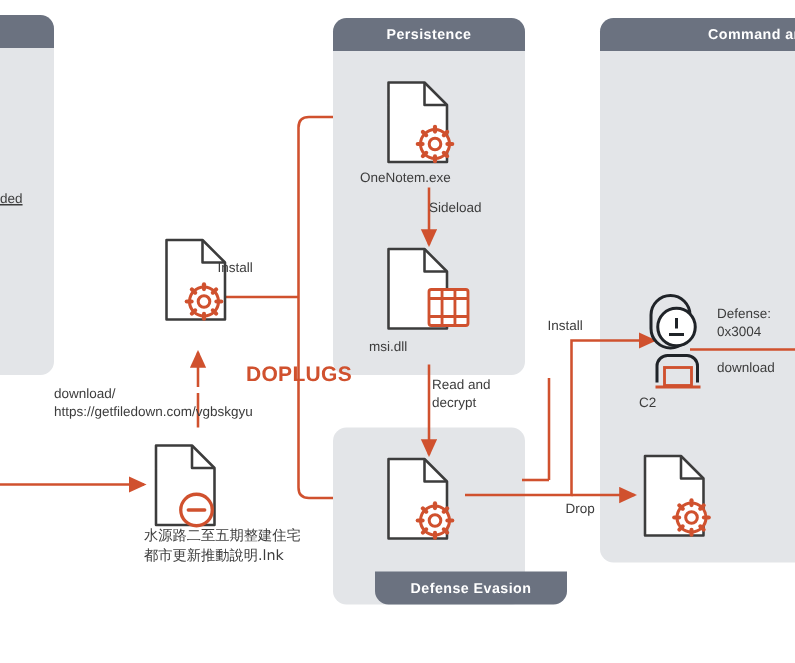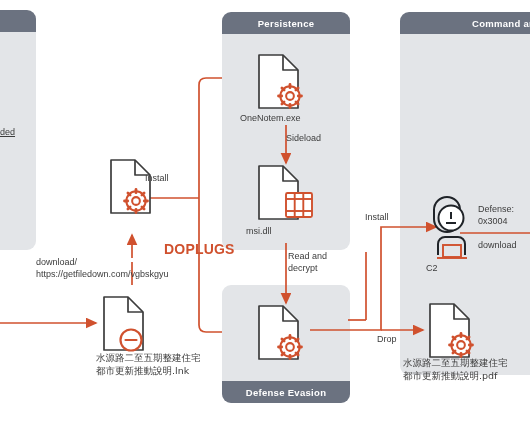--- a/index.html
+++ b/index.html
@@ -12,21 +12,21 @@
 
   
   .panel{position:absolute;background:#e3e5e8;border-radius:9px;}
   .panel-head{
     position:absolute;background:#6b7280;color:#ffffff;
     border-radius:9px 9px 0 0;
     font-size:9.5px;font-weight:bold;letter-spacing:.3px;
     display:flex;align-items:center;justify-content:center;
     text-align:center;
   }
-  .panel-head.bottom{border-radius:0 0 9px 9px;}
+  .panel-head.bottom{border-radius:0 0 9px 9px;margin-left:28px;}
 
   
   .lbl{position:absolute;font-size:9px;line-height:12px;text-align:left;color:#3c3c3c;white-space:nowrap;}
   .lbl.multi{white-space:normal;}
   .lbl.left{text-align:left;text-decoration:underline;}
   .lbl.red{color:#d0512e;font-weight:bold;font-size:14px;letter-spacing:.2px;}
 
   .cjk{font-family:"DejaVu Sans","Liberation Sans",sans-serif;font-size:9.5px;line-height:12.5px;}
 
   
@@ -222,21 +222,20 @@
 
   <div class="lbl multi cjk" style="left:76px;top:352px;width:110px;margin-left:20px;">水源路二至五期整建住宅都市更新推動說明.lnk</div>
 
   <div class="lbl" style="left:240px;top:112px;width:100px;">OneNotem.exe</div>
 
   <div class="lbl" style="left:246px;top:225px;width:80px;">msi.dll</div>
 
 
   <div class="lbl" style="left:426px;top:262px;width:50px;">C2</div>
 
-  <div class="lbl multi cjk" style="left:403px;top:357px;width:112px;">水源路二至五期整建住宅都市更新推動說明.pdf</div>
 
   <div class="lbl multi" style="left:36px;top:256px;width:192px;">
     <span>download/</span><br>
     <span>https://getfiledown.com/vgbskgyu</span>
   </div>
 
   <div class="lbl" style="left:145px;top:172px;width:60px;">Install</div>
 
   <div class="lbl red" style="left:164px;top:243px;width:72px;">DOPLUGS</div>
 

